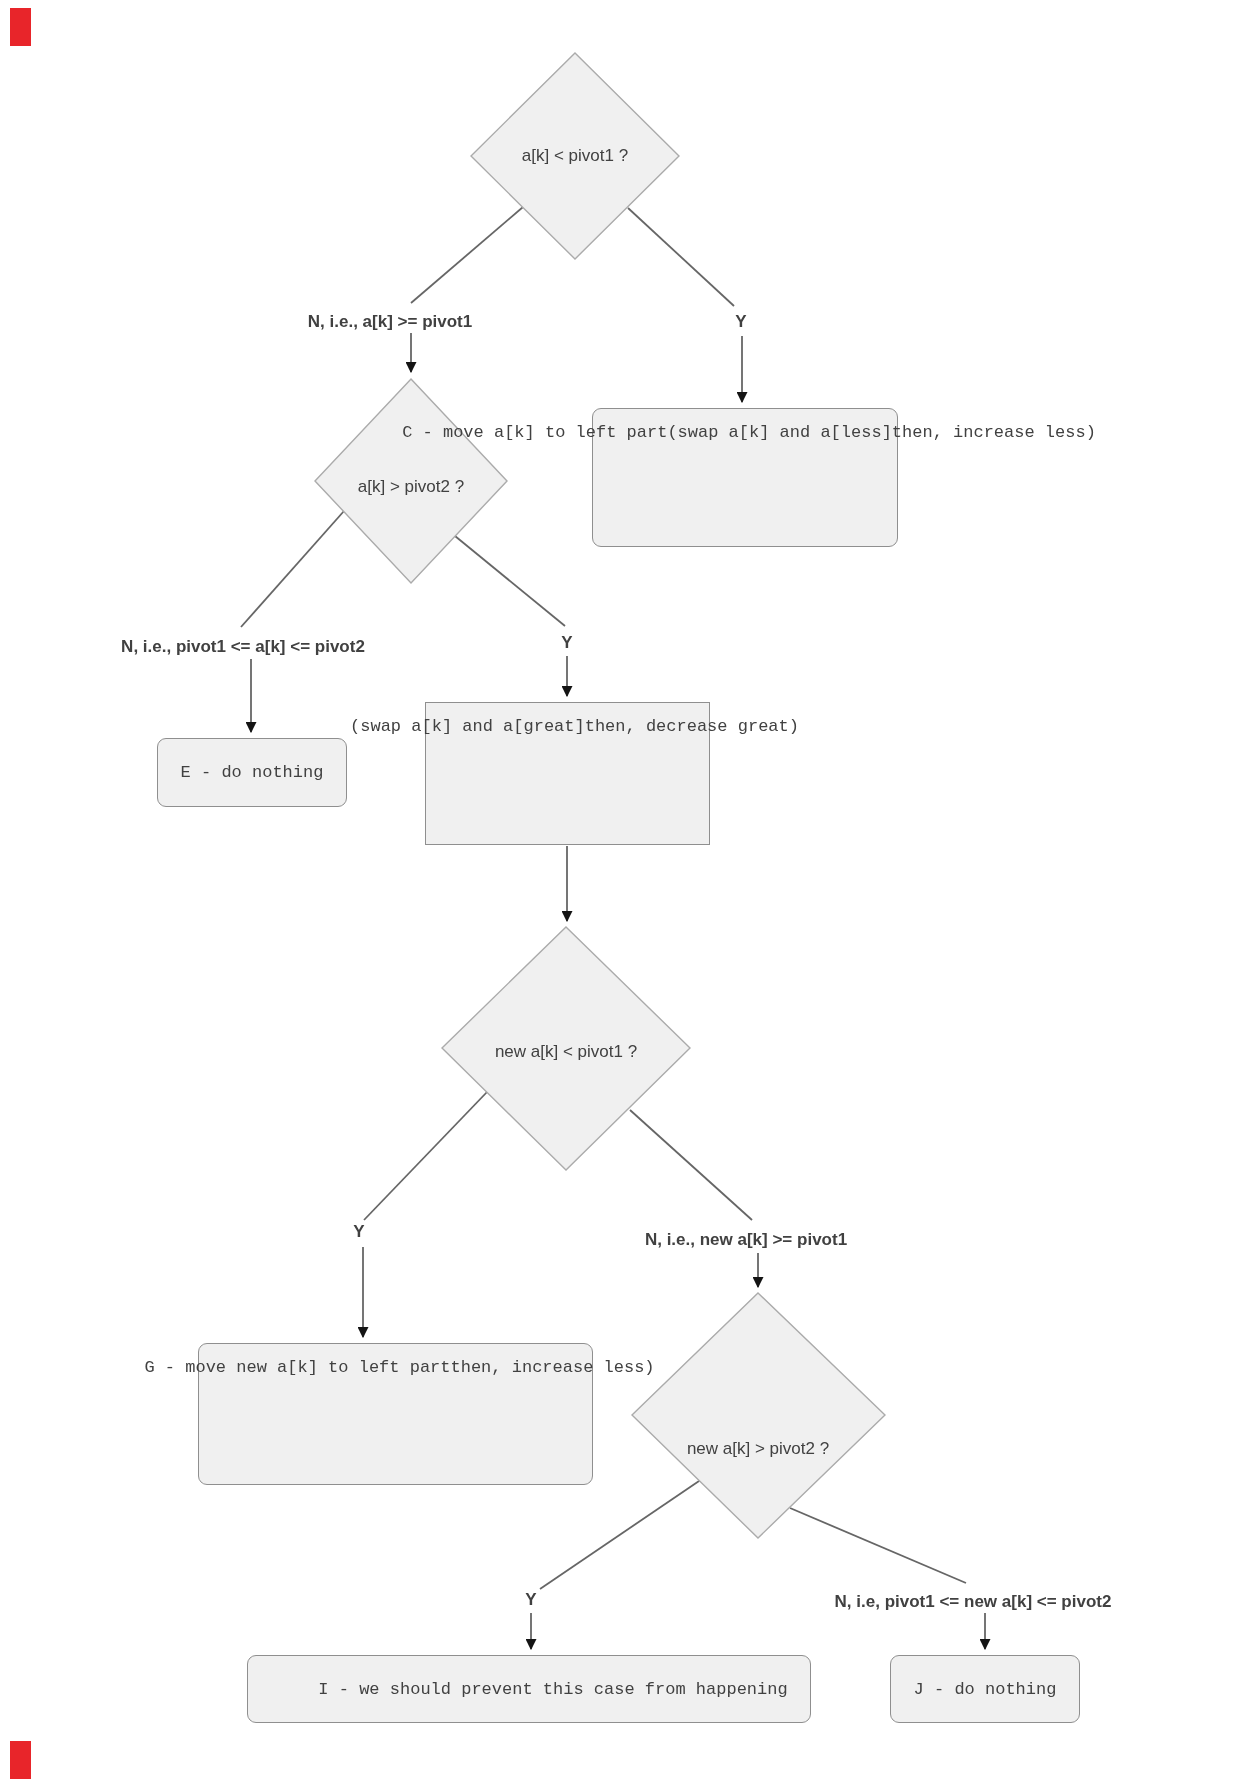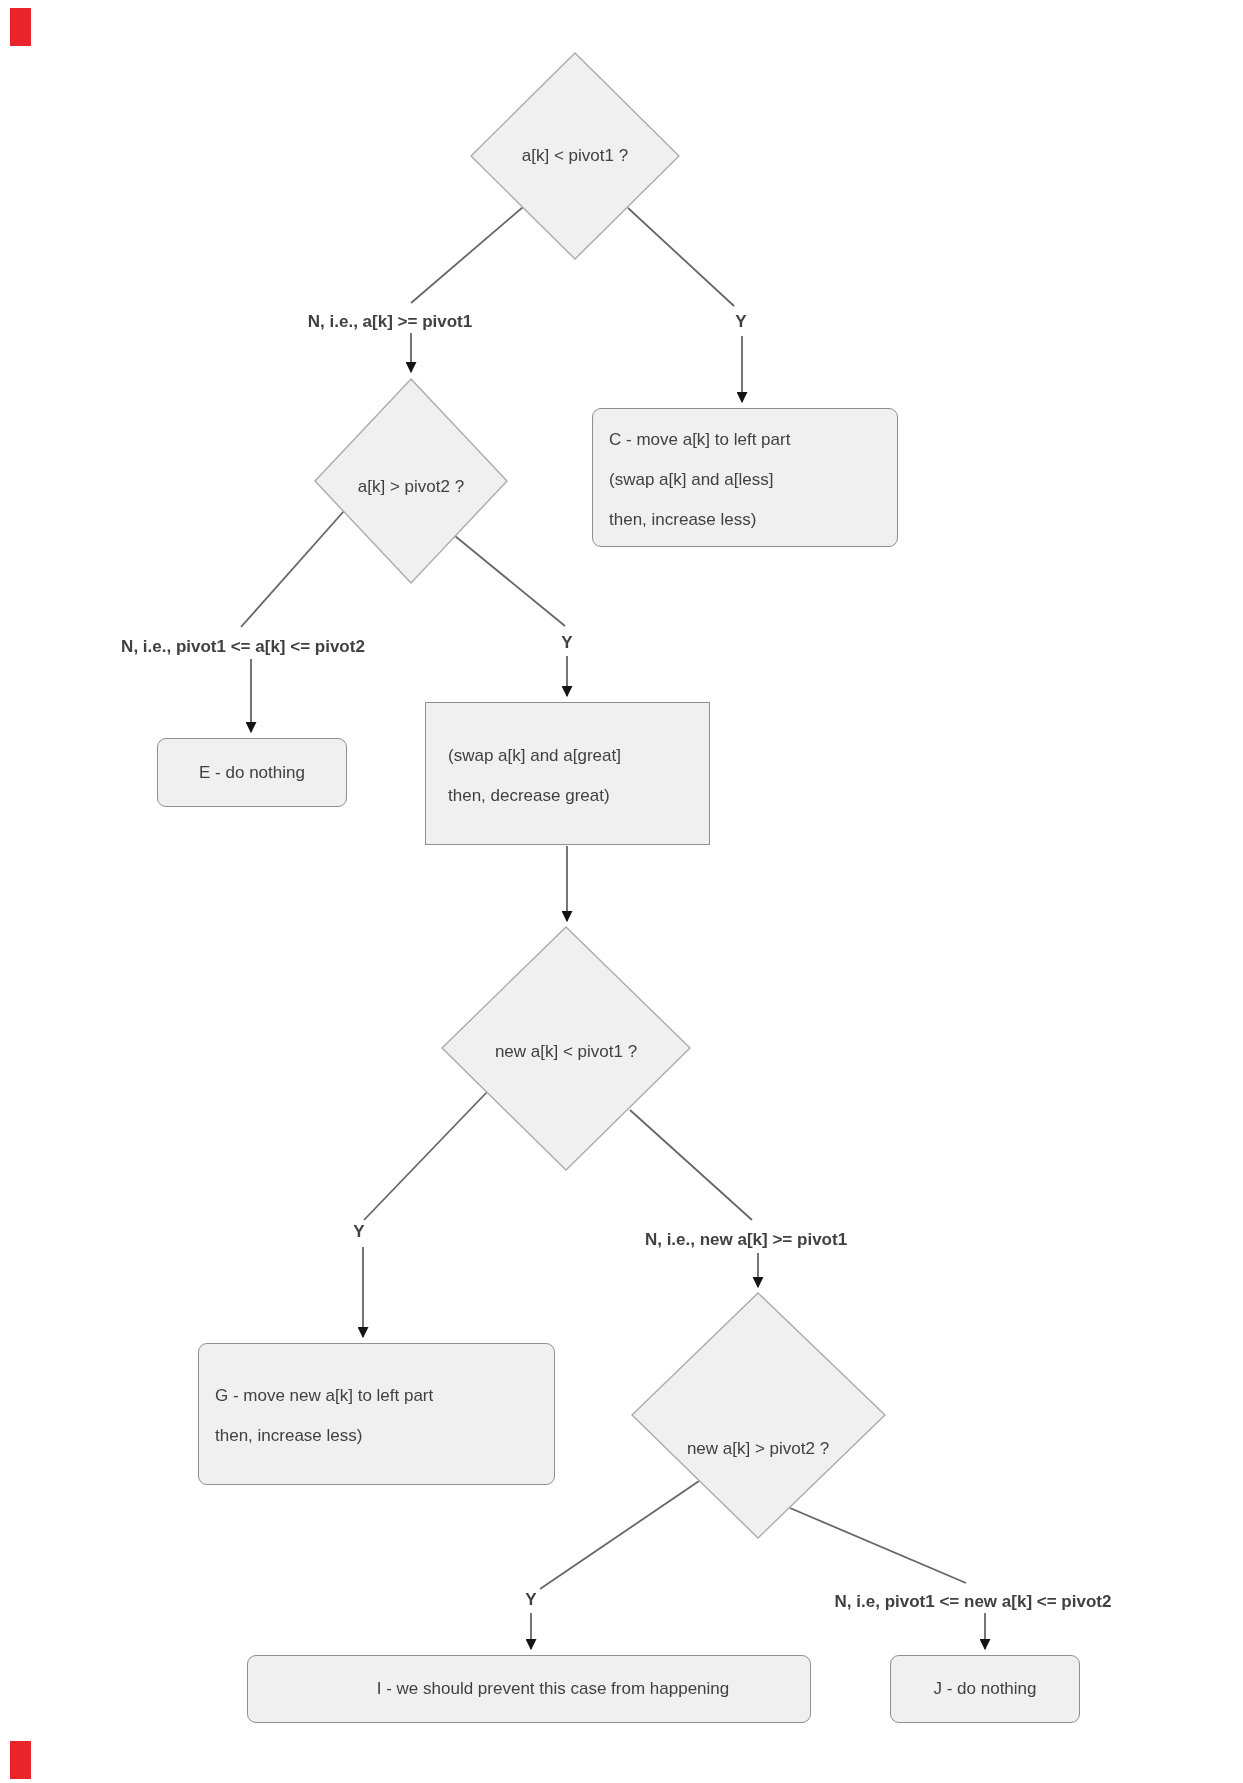--- a/index.html
+++ b/index.html
@@ -17,22 +17,23 @@
     text-align:center;color:var(--text,#414141);
   }
   .edge-label{
     position:absolute;transform:translate(-50%,-50%);white-space:nowrap;
     color:var(--text,#414141);
     font-weight:bold;
   }
   .box{
     position:absolute;background:var(--node-fill,#f0f0f0);
     border:1.4px solid var(--box-border,#8f8f8f);border-radius:9px;
-    box-sizing:border-box;display:flex;flex-direction:column;justify-content:center;
+    box-sizing:border-box;display:flex;flex-direction:row;justify-content:center;
     color:var(--text,#414141);
+    font-family:Liberation Mono, monospace;
   }
   .box.multi{padding:4px 8px 0 16px;}
   .box.multi span{display:block;line-height:40px;white-space:nowrap;}
   .box.center{align-items:center;text-align:center;}
   .box.square{border-radius:0;padding-left:22px;}
   .vmark{position:absolute;width:21px;height:38px;background:var(--edge-marker-red,#e8252a);}
 </style>
 </head>
 <body>
 
@@ -92,21 +93,21 @@
 
   <div class="box center" style="left:157px;top:738px;width:190px;height:69px;">
     <span>E - do nothing</span>
   </div>
 
   <div class="box multi square" style="left:425px;top:702px;width:285px;height:143px;">
     <span>(swap a[k] and a[great]</span>
     <span>then, decrease great)</span>
   </div>
 
-  <div class="box multi" style="left:198px;top:1343px;width:357px;height:142px;">
+  <div class="box multi" style="left:198px;top:1343px;width:395px;height:142px;">
     <span>G - move new a[k] to left part</span>
     <span>then, increase less)</span>
   </div>
 
   <div class="box center" style="left:247px;top:1655px;width:564px;height:68px;padding-left:48px;">
     <span>I - we should prevent this case from happening</span>
   </div>
 
   <div class="box center" style="left:890px;top:1655px;width:190px;height:68px;">
     <span>J - do nothing</span>

